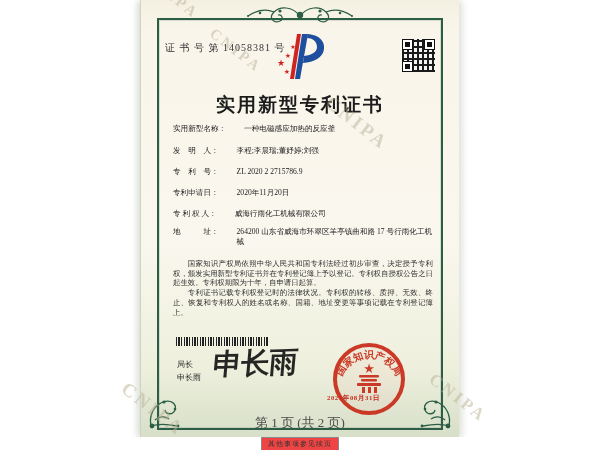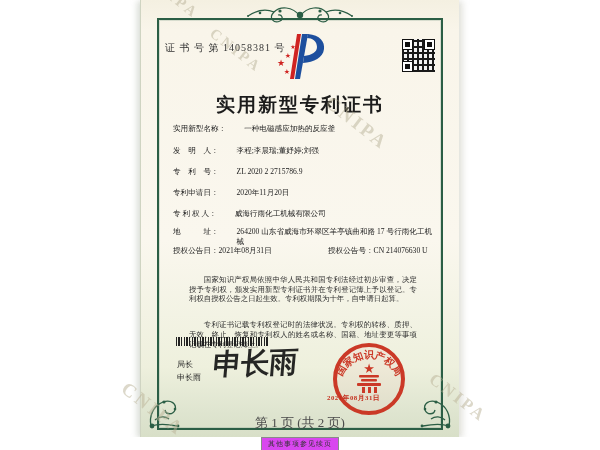--- a/index.html
+++ b/index.html
@@ -28,21 +28,21 @@
          font-weight:bold;color:#1c1c1c;letter-spacing:2px;margin-top:12px;}
   
   .row{position:absolute;left:32px;right:20px;display:flex;font-size:7.6px;line-height:9.5px;color:#222;gap:18px;}
   .row .lbl{white-space:nowrap;}
   .row .val{flex:1;}
   .r1{top:124px}.r2{top:146px}.r3{top:167px}.r4{top:188px}.r5{top:209px}.r6{top:227px}
   .r7{top:246px;display:block;}
   .r7 .grant-no{position:absolute;left:155px;top:0;white-space:nowrap;}
   .paras{position:absolute;left:32px;top:259px;width:260px;font-size:7.4px;line-height:9.7px;
          text-align:justify;color:#2e2e2e;}
-  .paras p{margin:16px;text-indent:2em;}
+  .paras p{margin:0;text-indent:2em;}
   
   .barcode{position:absolute;left:35px;top:337px;width:92px;height:9px;
            background:repeating-linear-gradient(90deg,#222 0 1px,transparent 1px 2px,#222 2px 4px,transparent 4px 5px,#222 5px 6px,transparent 6px 8px);}
   .director{position:absolute;left:36px;top:358px;font-size:8px;line-height:13px;color:#1e1e1e;}
   .signature{position:absolute;left:72px;top:344px;font-size:29px;font-weight:700;color:#151515;
              transform:rotate(-2deg) skewX(-7deg);letter-spacing:-1px;opacity:.92;z-index:3;}
   .seal{position:absolute;left:190px;top:341px;width:76px;height:76px;z-index:3;opacity:.93;}
   .seal-date{position:absolute;left:186px;top:393px;font-size:6.8px;font-weight:bold;
              color:#c42e1d;z-index:4;letter-spacing:.5px;}
   .page-footer{position:absolute;left:0;width:100%;top:414px;text-align:center;font-size:13px;color:#4c4c4c;}
@@ -50,21 +50,21 @@
   .wm{position:absolute;font-weight:bold;letter-spacing:3px;color:rgba(172,165,136,.42);
       transform:rotate(38deg);z-index:5;font-family:"Liberation Serif",serif;}
   .wm1{left:205px;top:42px;font-size:15px;}
   .wm2{left:320px;top:112px;font-size:19px;}
   .wm3{left:116px;top:398px;font-size:19px;color:rgba(185,178,150,.5);}
   .wm4{left:424px;top:388px;font-size:17px;color:rgba(185,178,150,.5);}
   .wm5{left:142px;top:-12px;font-size:15px;}
   
   .caption-bar{position:absolute;left:0;top:437px;width:600px;height:13px;background:#ffffff;
                display:flex;justify-content:center;align-items:center;z-index:6;}
-  .caption-box{border:1px solid #8a8a8a;background:#d946ef;font-size:7px;line-height:8px;
+  .caption-box{border:1px solid #8a8a8a;background:#ef4444;font-size:7px;line-height:8px;
                padding:2px 6px;color:#333;letter-spacing:1px;}
   svg{display:block;}
 </style>
 </head>
 <body>
 
 <div class="stage">
 
   <div class="paper">
     <div class="frame"></div>
@@ -160,24 +160,20 @@
       <span class="lbl">专利申请日：</span>
       <span class="val">2020年11月20日</span>
     </div>
     <div class="row r5">
       <span class="lbl">专 利 权 人：</span>
       <span class="val">威海行雨化工机械有限公司</span>
     </div>
     <div class="row r6">
       <span class="lbl">地　　　址：</span>
       <span class="val">264200 山东省威海市环翠区羊亭镇曲和路 17 号行雨化工机械</span>
-    </div>
-    <div class="row r7">
-      <span><span>授权公告日：</span><span>2021年08月31日</span></span>
-      <span class="grant-no"><span>授权公告号：</span><span>CN 214076630 U</span></span>
     </div>
 
     <div class="paras">
       <p>国家知识产权局依照中华人民共和国专利法经过初步审查，决定授予专利权，颁发实用新型专利证书并在专利登记簿上予以登记。专利权自授权公告之日起生效。专利权期限为十年，自申请日起算。</p>
       <p>专利证书记载专利权登记时的法律状况。专利权的转移、质押、无效、终止、恢复和专利权人的姓名或名称、国籍、地址变更等事项记载在专利登记簿上。</p>
     </div>
 
     <div class="barcode"></div>
 
     <div class="director">

